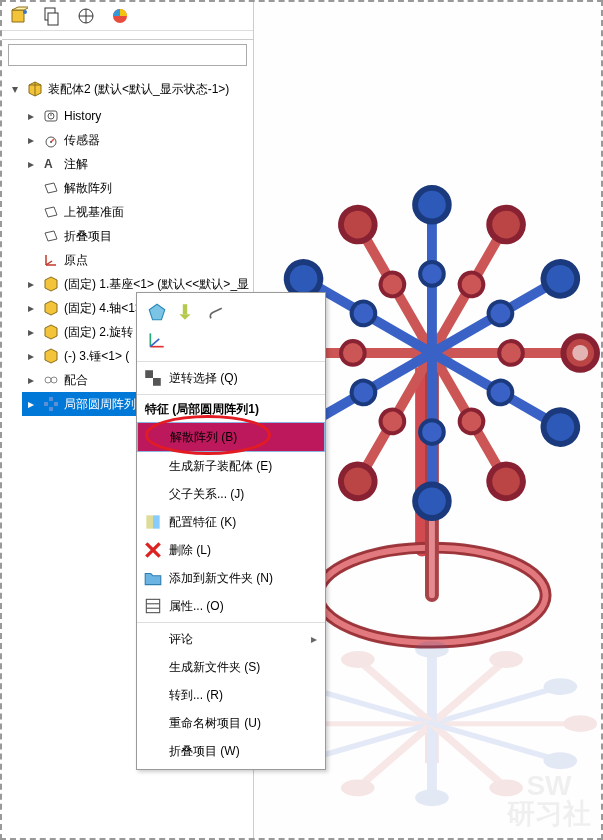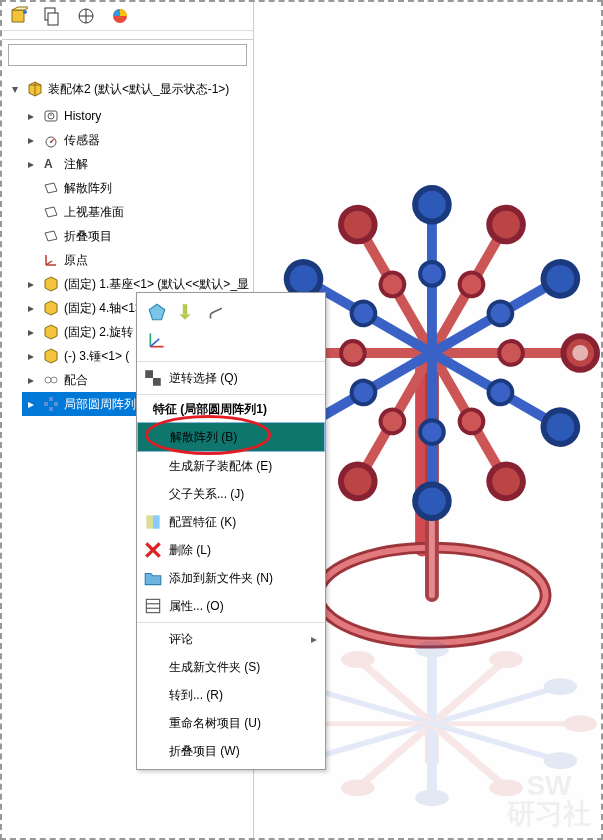--- a/index.html
+++ b/index.html
@@ -23,21 +23,21 @@
 
   .viewport { flex: 1; position: relative; background: #fefefe; overflow: hidden; }
   .model-canvas { position: absolute; inset: 0; }
 
   .context-menu { position: absolute; top: 290px; left: 134px; width: 190px; background: #fff; border: 1px solid #9a9a9a; box-shadow: 2px 2px 4px rgba(0,0,0,0.2); padding: 4px 0; z-index: 100; }
   .ctx-top { display: flex; gap: 8px; padding: 6px 10px 6px 10px; }
   .ctx-top2 { display: flex; gap: 8px; padding: 4px 10px 10px 10px; }
   .ctx-sep { border-top: 1px solid #ddd; margin: 2px 0; }
   .ctx-item { display: flex; align-items: center; padding: 5px 8px 5px 6px; gap: 6px; }
   .ctx-icon { width: 20px; height: 18px; display: inline-flex; align-items: center; justify-content: center; }
-  .ctx-heading { padding: 4px 8px; font-weight: bold; margin-left: 8px; }
+  .ctx-heading { padding: 4px 8px; font-weight: bold; }
 
   .red-circle { position: absolute; top: 413px; left: 143px; width: 126px; height: 40px; border: 3px solid #e31b23; border-radius: 50%; pointer-events: none; z-index: 101; }
   .watermark { position: absolute; right: 10px; bottom: 10px; font-size: 28px; color: rgba(0,0,0,0.06); font-weight: bold; z-index: 5; line-height: 28px; text-align: center; }
 </style>
 </head>
 <body>
 
 <div class="main-container">
   <div class="feature-tree">
     <div class="toolbar">
@@ -454,21 +454,21 @@
         <span class="ctx-icon">
           <svg viewBox="0 0 18 18">
             <polygon points="2,2 9,2 9,9 2,9" fill="#555"></polygon>
             <polygon points="9,9 16,9 16,16 9,16" fill="#555"></polygon>
           </svg>
         </span>
         <span>逆转选择 (Q)</span>
       </div>
     <div class="ctx-sep"></div>
     <div class="ctx-heading">特征 (局部圆周阵列1)</div>
-    <div class="ctx-item" style="background:#0f766e;border:1px solid #8ab6e0">
+    <div class="ctx-item" style="background:#be185d;border:1px solid #8ab6e0">
         <span class="ctx-icon"></span>
         <span>解散阵列 (B)</span>
       </div>
     <div class="ctx-item">
         <span class="ctx-icon"></span>
         <span>生成新子装配体 (E)</span>
       </div>
     <div class="ctx-item">
         <span class="ctx-icon"></span>
         <span>父子关系... (J)</span>

